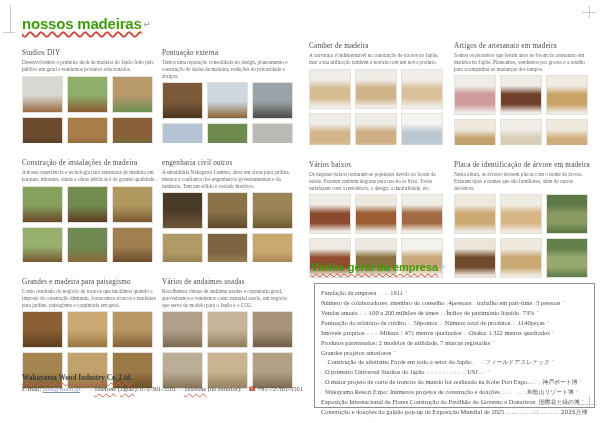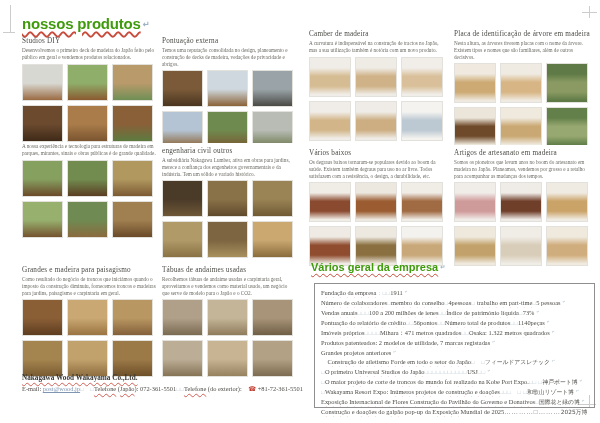--- a/index.html
+++ b/index.html
@@ -17,21 +17,21 @@
   
   .col{position:absolute;}
   #col-A{left:22px;top:33px;width:134px;}
   #col-B{left:162px;top:33px;width:134px;}
   #col-C{left:309px;top:26px;width:136px;}
   #col-D{left:454px;top:26px;width:137px;}
   #col-A .section:nth-child(1),#col-B .section:nth-child(1){height:110px;}
   #col-A .section:nth-child(2),#col-B .section:nth-child(2){height:119px;}
   #col-C .section:nth-child(1),#col-D .section:nth-child(1){height:119px;}
   .section{overflow:hidden;}
-  .s-head{margin:4px 0 2px 0;font-size:7.2px;font-weight:normal;color:#4a4a46;
+  .s-head{margin:16px 0 2px 0;font-size:7.2px;font-weight:normal;color:#4a4a46;
           letter-spacing:0.2px;}
   .s-body{margin:0 0 3px 0;font-size:5.2px;line-height:1.3;color:#6a6963;}
   .photos{display:flex;flex-wrap:wrap;gap:4px;}
   .photo{width:41px;height:37px;border:1px solid #e3e1dc;box-sizing:border-box;}
   #col-C .photo,#col-D .photo{width:42px;height:40px;}
   
   #overview-title{position:absolute;left:311px;top:261px;margin:0;
     font-family:"Liberation Sans",sans-serif;font-weight:bold;font-size:11px;color:#3f9b0c;
     text-decoration:underline wavy #c84b3c 1px;text-underline-offset:2px;}
   #overview-box{position:absolute;left:314px;top:283px;width:281px;height:125px;
@@ -54,36 +54,37 @@
 
 <div id="page">
 
   <div class="crop" style="left:10px;top:5px;width:1px;height:27px;"></div>
   <div class="crop" style="left:3px;top:32px;width:12px;height:1px;"></div>
   <div class="crop" style="left:589px;top:6px;width:1px;height:12px;"></div>
   <div class="crop" style="left:582px;top:12px;width:15px;height:1px;"></div>
   <div class="crop" style="left:578px;top:404px;width:18px;height:1px;"></div>
   <div class="crop" style="left:589px;top:395px;width:1px;height:12px;"></div>
 
-  <h1 id="main-title"><span>nossos produtos</span><span class="ret">↵</span></h1>
+  <h1 id="main-title"><span>nossos madeiras</span><span class="ret">↵</span></h1>
 
   <div class="col" id="col-A">
       <div class="section">
         <h3 class="s-head">Studios DIY</h3>
         <p class="s-body">Desenvolvemos o primeiro deck de madeira do Japão feito pelo público em geral e vendemos produtos relacionados.</p>
         <div class="photos">
           <div class="photo" style="background: linear-gradient(rgb(216, 216, 210) 52%, rgb(154, 107, 66) 100%);"></div>
           <div class="photo" style="background: linear-gradient(rgb(143, 174, 106) 52%, rgb(138, 90, 48) 100%);"></div>
           <div class="photo" style="background: linear-gradient(rgb(185, 154, 107) 52%, rgb(111, 143, 85) 100%);"></div>
           <div class="photo" style="background: linear-gradient(rgb(107, 74, 46) 52%, rgb(62, 42, 24) 100%);"></div>
           <div class="photo" style="background: linear-gradient(rgb(169, 124, 74) 52%, rgb(122, 85, 48) 100%);"></div>
           <div class="photo" style="background: linear-gradient(rgb(138, 96, 56) 52%, rgb(93, 122, 64) 100%);"></div>
         </div>
       </div>
       <div class="section">
+        <h3 class="s-head">Construção de instalações de madeira</h3>
         <p class="s-body">A nossa experiência e tecnologia para estruturas de madeira em parques, mirantes, sinais e obras públicas é de grande qualidade.</p>
         <div class="photos">
           <div class="photo" style="background: linear-gradient(rgb(134, 160, 96) 52%, rgb(107, 74, 42) 100%);"></div>
           <div class="photo" style="background: linear-gradient(rgb(114, 140, 80) 52%, rgb(90, 62, 34) 100%);"></div>
           <div class="photo" style="background: linear-gradient(rgb(176, 152, 95) 52%, rgb(124, 90, 51) 100%);"></div>
           <div class="photo" style="background: linear-gradient(rgb(151, 176, 110) 52%, rgb(116, 83, 47) 100%);"></div>
           <div class="photo" style="background: linear-gradient(rgb(111, 138, 82) 52%, rgb(138, 106, 62) 100%);"></div>
           <div class="photo" style="background: linear-gradient(rgb(160, 128, 80) 52%, rgb(106, 74, 40) 100%);"></div>
         </div>
       </div>
@@ -119,21 +120,21 @@
         <div class="photos">
           <div class="photo" style="background: linear-gradient(rgb(74, 58, 40) 52%, rgb(111, 88, 56) 100%);"></div>
           <div class="photo" style="background: linear-gradient(rgb(138, 114, 72) 52%, rgb(95, 74, 44) 100%);"></div>
           <div class="photo" style="background: linear-gradient(rgb(154, 132, 85) 52%, rgb(111, 90, 52) 100%);"></div>
           <div class="photo" style="background: linear-gradient(rgb(176, 154, 104) 52%, rgb(138, 114, 68) 100%);"></div>
           <div class="photo" style="background: linear-gradient(rgb(124, 101, 64) 52%, rgb(168, 144, 94) 100%);"></div>
           <div class="photo" style="background: linear-gradient(rgb(202, 168, 112) 52%, rgb(138, 108, 60) 100%);"></div>
         </div>
       </div>
       <div class="section">
-        <h3 class="s-head">Tábuas de andaimes usadas</h3>
+        <h3 class="s-head">Vários de andaimes usadas</h3>
         <p class="s-body">Recolhemos tábuas de andaime usadas e carpintaria geral, aproveitamos e vendemos como material usado, um negócio que serve de modelo para o Japão e o CO2.</p>
         <div class="photos">
           <div class="photo" style="background: linear-gradient(rgb(176, 160, 137) 52%, rgb(122, 106, 82) 100%);"></div>
           <div class="photo" style="background: linear-gradient(rgb(196, 181, 152) 52%, rgb(143, 124, 92) 100%);"></div>
           <div class="photo" style="background: linear-gradient(rgb(168, 148, 120) 52%, rgb(111, 95, 70) 100%);"></div>
           <div class="photo" style="background: linear-gradient(rgb(188, 174, 150) 52%, rgb(133, 115, 86) 100%);"></div>
           <div class="photo" style="background: linear-gradient(rgb(200, 180, 147) 52%, rgb(150, 130, 95) 100%);"></div>
           <div class="photo" style="background: linear-gradient(rgb(178, 161, 132) 52%, rgb(124, 107, 80) 100%);"></div>
         </div>
       </div>
@@ -159,41 +160,41 @@
           <div class="photo" style="background: linear-gradient(rgb(236, 231, 223) 0%, rgb(236, 231, 223) 26%, rgb(154, 92, 48) 48%, rgb(154, 92, 48) 74%, rgb(236, 231, 223) 96%);"></div>
           <div class="photo" style="background: linear-gradient(rgb(240, 236, 230) 0%, rgb(240, 236, 230) 26%, rgb(160, 106, 66) 48%, rgb(160, 106, 66) 74%, rgb(240, 236, 230) 96%);"></div>
           <div class="photo" style="background: linear-gradient(rgb(239, 235, 228) 0%, rgb(239, 235, 228) 26%, rgb(143, 76, 46) 48%, rgb(143, 76, 46) 74%, rgb(239, 235, 228) 96%);"></div>
           <div class="photo" style="background: linear-gradient(rgb(237, 232, 224) 0%, rgb(237, 232, 224) 26%, rgb(138, 112, 64) 48%, rgb(138, 112, 64) 74%, rgb(237, 232, 224) 96%);"></div>
           <div class="photo" style="background: linear-gradient(rgb(244, 242, 238) 0%, rgb(244, 242, 238) 26%, rgb(200, 168, 120) 48%, rgb(200, 168, 120) 74%, rgb(244, 242, 238) 96%);"></div>
         </div>
       </div>
     </div>
   <div class="col" id="col-D">
       <div class="section">
+        <h3 class="s-head">Artigos de artesanato em madeira</h3>
+        <p class="s-body">Somos os pioneiros que levam anos no boom do artesanato em madeira no Japão. Planeamos, vendemos por grosso e a retalho para acompanhar as mudanças dos tempos.</p>
+        <div class="photos">
+          <div class="photo" style="background: linear-gradient(rgb(240, 236, 232) 0%, rgb(240, 236, 232) 26%, rgb(207, 154, 154) 48%, rgb(207, 154, 154) 74%, rgb(240, 236, 232) 96%);"></div>
+          <div class="photo" style="background: linear-gradient(rgb(239, 236, 232) 0%, rgb(239, 236, 232) 26%, rgb(111, 63, 42) 48%, rgb(111, 63, 42) 74%, rgb(239, 236, 232) 96%);"></div>
+          <div class="photo" style="background: linear-gradient(rgb(240, 235, 226) 0%, rgb(240, 235, 226) 26%, rgb(202, 163, 104) 48%, rgb(202, 163, 104) 74%, rgb(240, 235, 226) 96%);"></div>
+          <div class="photo" style="background: linear-gradient(rgb(239, 233, 221) 0%, rgb(239, 233, 221) 26%, rgb(194, 162, 106) 48%, rgb(194, 162, 106) 74%, rgb(239, 233, 221) 96%);"></div>
+          <div class="photo" style="background: linear-gradient(rgb(240, 236, 230) 0%, rgb(240, 236, 230) 26%, rgb(216, 205, 184) 48%, rgb(216, 205, 184) 74%, rgb(240, 236, 230) 96%);"></div>
+          <div class="photo" style="background: linear-gradient(rgb(239, 233, 222) 0%, rgb(239, 233, 222) 26%, rgb(208, 173, 124) 48%, rgb(208, 173, 124) 74%, rgb(239, 233, 222) 96%);"></div>
+        </div>
+      </div>
+      <div class="section">
         <h3 class="s-head">Placa de identificação de árvore em madeira</h3>
         <p class="s-body">Nesta altura, as árvores tiverem placas com o nome da árvore. Existem tipos e nomes que são familiares, além de outros decisivos.</p>
         <div class="photos">
           <div class="photo" style="background: linear-gradient(rgb(239, 233, 223) 0%, rgb(239, 233, 223) 26%, rgb(205, 170, 116) 48%, rgb(205, 170, 116) 74%, rgb(239, 233, 223) 96%);"></div>
           <div class="photo" style="background: linear-gradient(rgb(240, 235, 226) 0%, rgb(240, 235, 226) 26%, rgb(215, 181, 132) 48%, rgb(215, 181, 132) 74%, rgb(240, 235, 226) 96%);"></div>
           <div class="photo" style="background: linear-gradient(rgb(95, 122, 70) 0%, rgb(95, 122, 70) 26%, rgb(138, 154, 98) 48%, rgb(138, 154, 98) 74%, rgb(95, 122, 70) 96%);"></div>
           <div class="photo" style="background: linear-gradient(rgb(236, 230, 218) 0%, rgb(236, 230, 218) 26%, rgb(111, 74, 42) 48%, rgb(111, 74, 42) 74%, rgb(236, 230, 218) 96%);"></div>
           <div class="photo" style="background: linear-gradient(rgb(239, 233, 222) 0%, rgb(239, 233, 222) 26%, rgb(202, 168, 115) 48%, rgb(202, 168, 115) 74%, rgb(239, 233, 222) 96%);"></div>
           <div class="photo" style="background: linear-gradient(rgb(99, 128, 74) 0%, rgb(99, 128, 74) 26%, rgb(151, 168, 112) 48%, rgb(151, 168, 112) 74%, rgb(99, 128, 74) 96%);"></div>
-        </div>
-      </div>
-      <div class="section">
-        <h3 class="s-head">Artigos de artesanato em madeira</h3>
-        <p class="s-body">Somos os pioneiros que levam anos no boom do artesanato em madeira no Japão. Planeamos, vendemos por grosso e a retalho para acompanhar as mudanças dos tempos.</p>
-        <div class="photos">
-          <div class="photo" style="background: linear-gradient(rgb(240, 236, 232) 0%, rgb(240, 236, 232) 26%, rgb(207, 154, 154) 48%, rgb(207, 154, 154) 74%, rgb(240, 236, 232) 96%);"></div>
-          <div class="photo" style="background: linear-gradient(rgb(239, 236, 232) 0%, rgb(239, 236, 232) 26%, rgb(111, 63, 42) 48%, rgb(111, 63, 42) 74%, rgb(239, 236, 232) 96%);"></div>
-          <div class="photo" style="background: linear-gradient(rgb(240, 235, 226) 0%, rgb(240, 235, 226) 26%, rgb(202, 163, 104) 48%, rgb(202, 163, 104) 74%, rgb(240, 235, 226) 96%);"></div>
-          <div class="photo" style="background: linear-gradient(rgb(239, 233, 221) 0%, rgb(239, 233, 221) 26%, rgb(194, 162, 106) 48%, rgb(194, 162, 106) 74%, rgb(239, 233, 221) 96%);"></div>
-          <div class="photo" style="background: linear-gradient(rgb(240, 236, 230) 0%, rgb(240, 236, 230) 26%, rgb(216, 205, 184) 48%, rgb(216, 205, 184) 74%, rgb(240, 236, 230) 96%);"></div>
-          <div class="photo" style="background: linear-gradient(rgb(239, 233, 222) 0%, rgb(239, 233, 222) 26%, rgb(208, 173, 124) 48%, rgb(208, 173, 124) 74%, rgb(239, 233, 222) 96%);"></div>
         </div>
       </div>
     </div>
 
   <h2 id="overview-title"><span>Vários geral da empresa</span><span class="ret">↵</span></h2>
 
   <div id="overview-box">
     <div>
         <div class="ov-line"><span class="sp">Fundação da empresa</span><span class="bx">：□□</span><span>1911</span><span class="ret">↵</span></div>
         <div class="ov-line"><span class="sp">Número de colaboradores</span><span class="bx">□</span><span class="sp">membro do conselho</span><span class="bx">□</span><span>4pessoas</span><span class="bx">□ </span><span class="sp">trabalho em part-time</span><span class="bx">□</span><span>5 pessoas</span><span class="ret">↵</span></div>
@@ -205,17 +206,17 @@
         <div class="ov-line"><span>　</span><span class="sp">Construção de atletismo Forde em todo o setor do Japão</span><span class="bx">□　□</span><span class="jp">フィールドアスレチック</span><span class="ret">↵</span></div>
         <div class="ov-line"><span class="bx">□</span><span>O primeiro </span><span class="sp">Universal Studios</span><span> do </span><span class="sp">Japão</span><span class="bx">□□□□□□□□□□□</span><span>USJ</span><span class="bx">□□</span><span class="ret">↵</span></div>
         <div class="ov-line"><span class="bx">□</span><span>O maior </span><span class="sp">projeto</span><span> de corte de </span><span class="sp">troncos</span><span> do </span><span class="sp">mundo</span><span> foi </span><span class="sp">realizado</span><span> na Kobe Port Expo.</span><span class="bx">□□ □</span><span class="jp">神戸ポート博</span><span class="ret">↵</span></div>
         <div class="ov-line"><span class="bx">□</span><span>Wakayama Resort Expo: </span><span class="sp">Inúmeros projetos</span><span> de </span><span class="sp">construção e doações</span><span class="bx">□□□　□ □</span><span class="jp">和歌山リゾート博</span><span class="ret">↵</span></div>
         <div class="ov-line"><span class="sp">Exposição Internacional de Flores</span><span> </span><span class="sp">Construção</span><span> do </span><span class="sp">Pavilhão do Governo</span><span> e </span><span class="sp">Donativos</span><span class="bx">□</span><span class="jp">国際花と緑の博</span><span class="ret">↵</span></div>
         <div class="ov-line"><span class="sp">Construção</span><span> e </span><span class="sp">doações</span><span> do </span><span class="sp">galpão</span><span> pop-up da </span><span class="sp">Exposição</span><span> Mundial de 2025</span><span class="dots">…………□………</span><span class="jp">2025万博</span></div>
       </div>
   </div>
 
   <div id="footer">
-    <p id="footer-company">Nakagawa Wood Wakayama Co.,Ltd.</p>
+    <p id="footer-company">Wakayama Wood Industry Co.,Ltd.</p>
     <div id="footer-contact"><span>E-mail: </span><span class="link">post@wood.jp</span><span class="bx">□　□</span><span class="sp">Telefone</span><span> (</span><span class="sp">Japão</span><span>): 072-361-5501</span><span class="bx">□□</span><span class="sp">Telefone</span><span> (do exterior):　</span><span class="phone">☎</span><span> +81-72-361-5501</span></div>
   </div>
 
 </div>
 
 </body></html>

